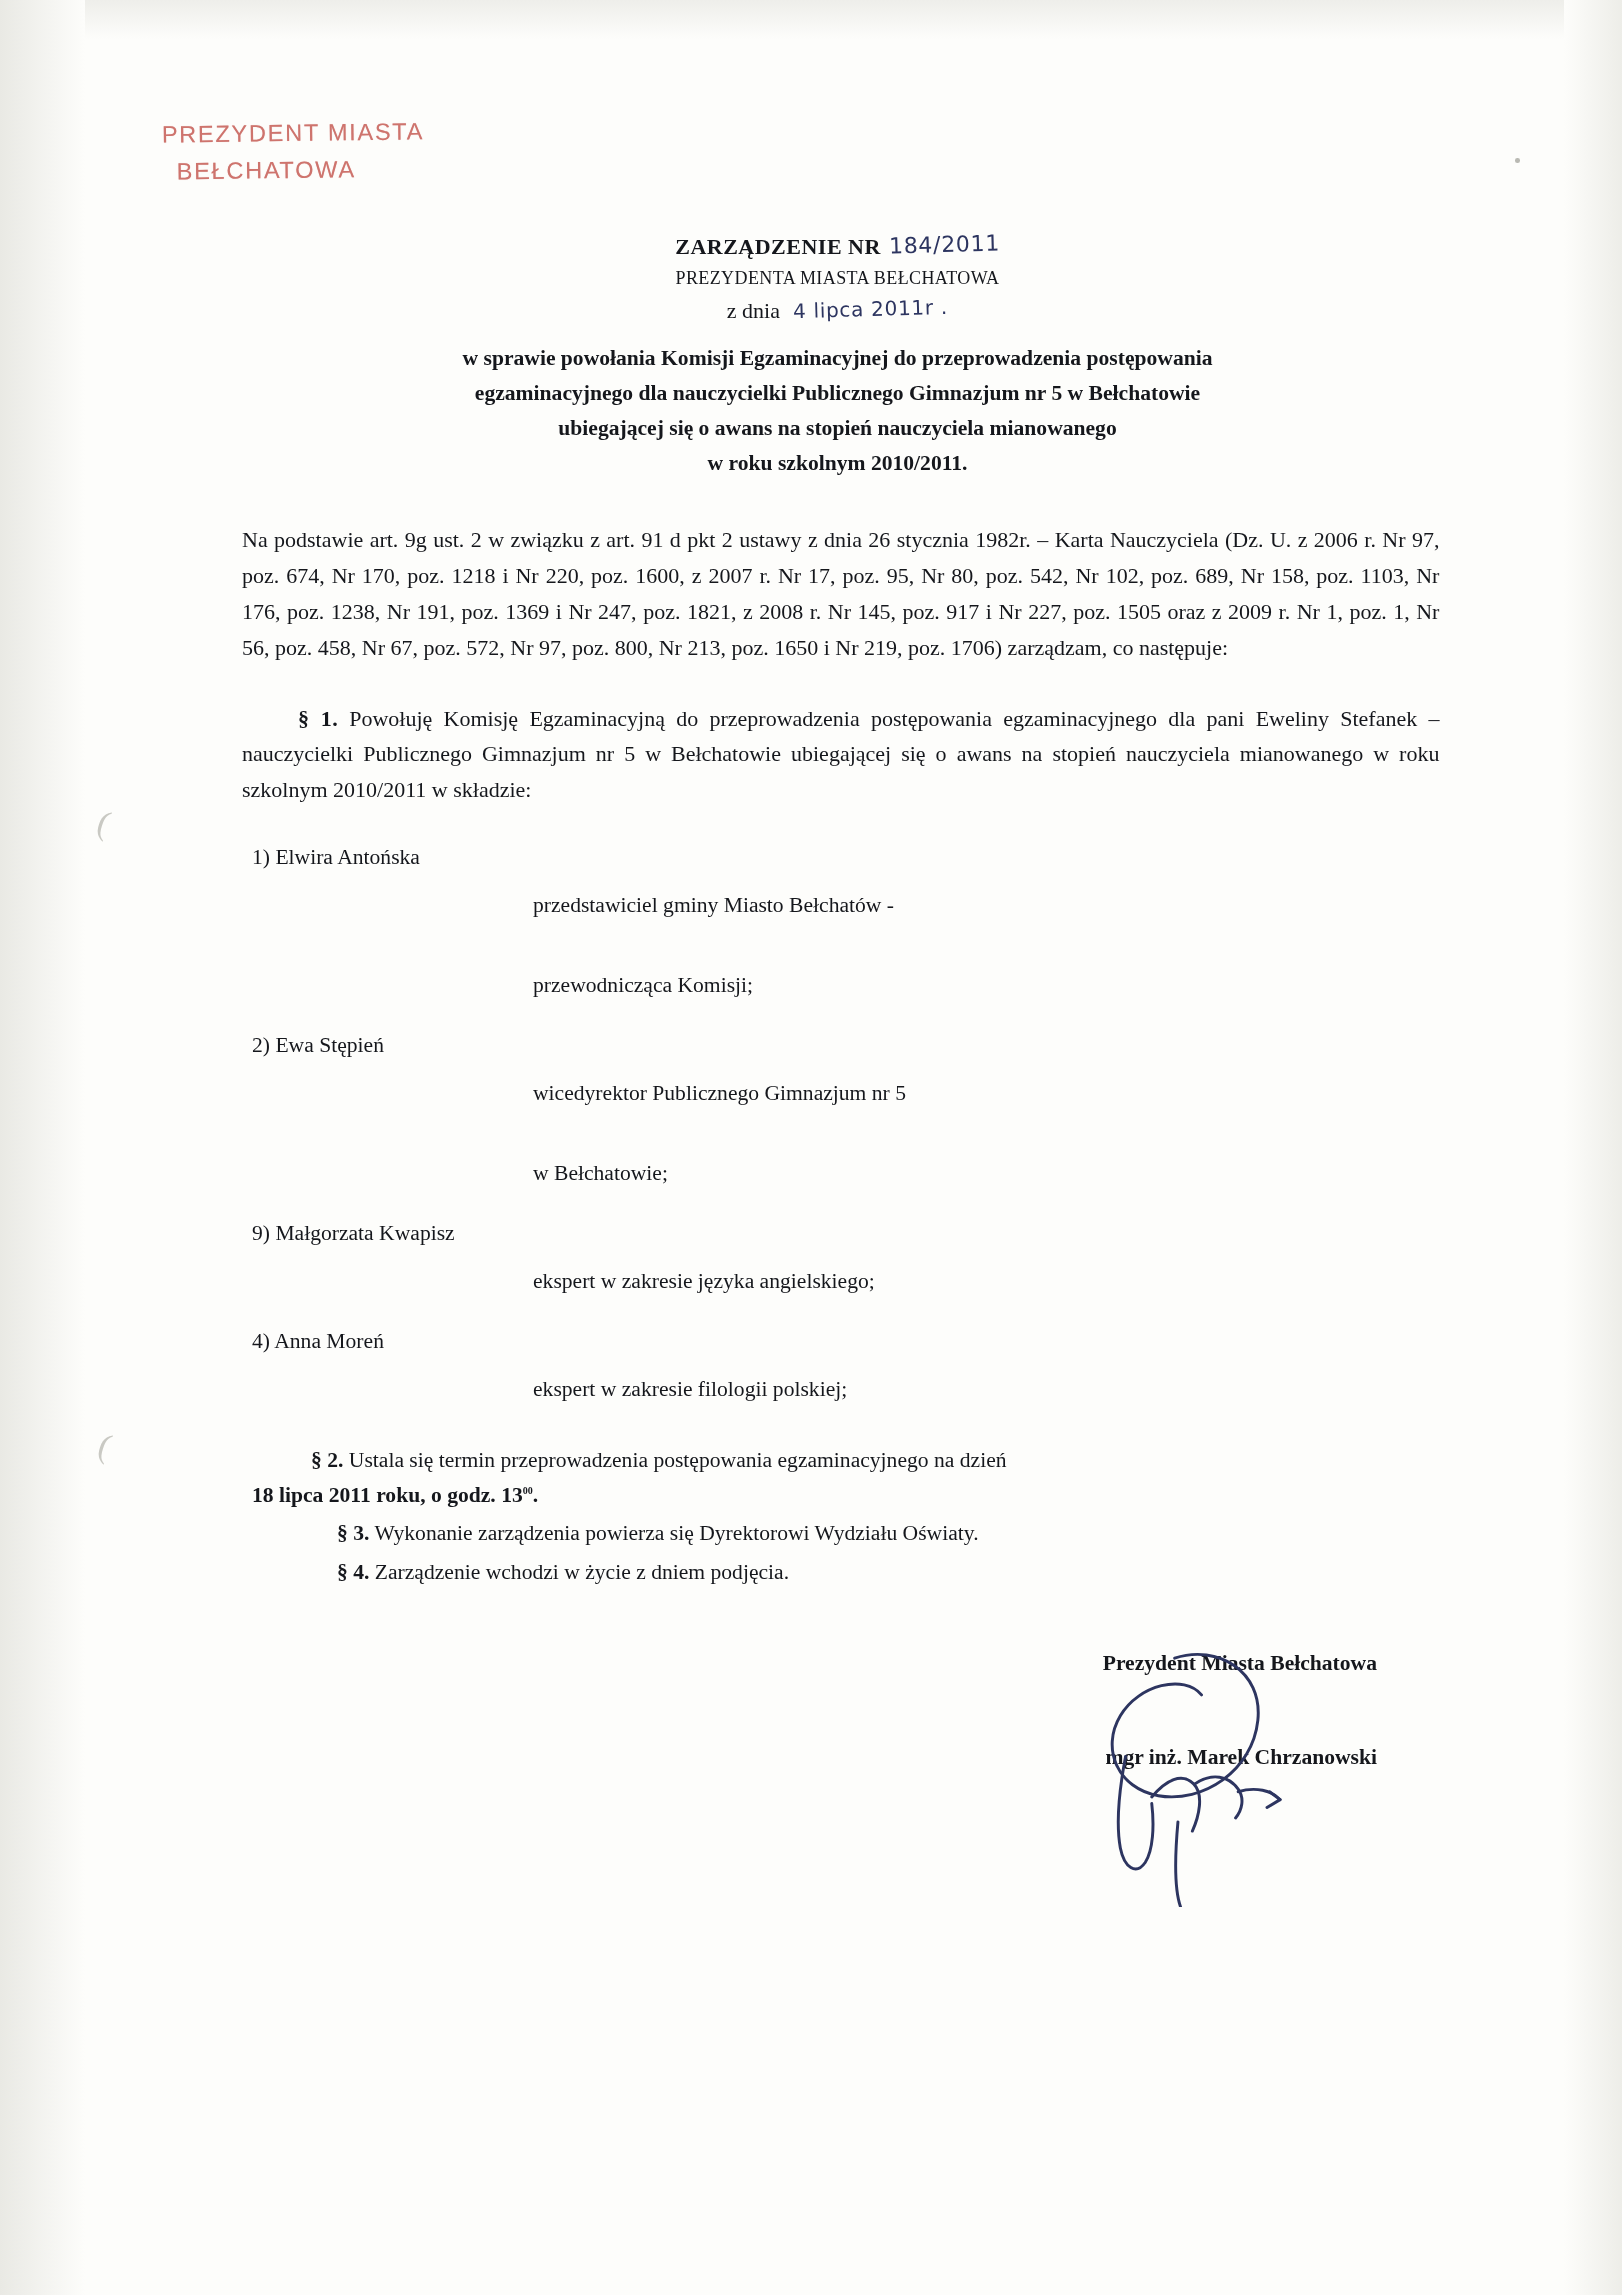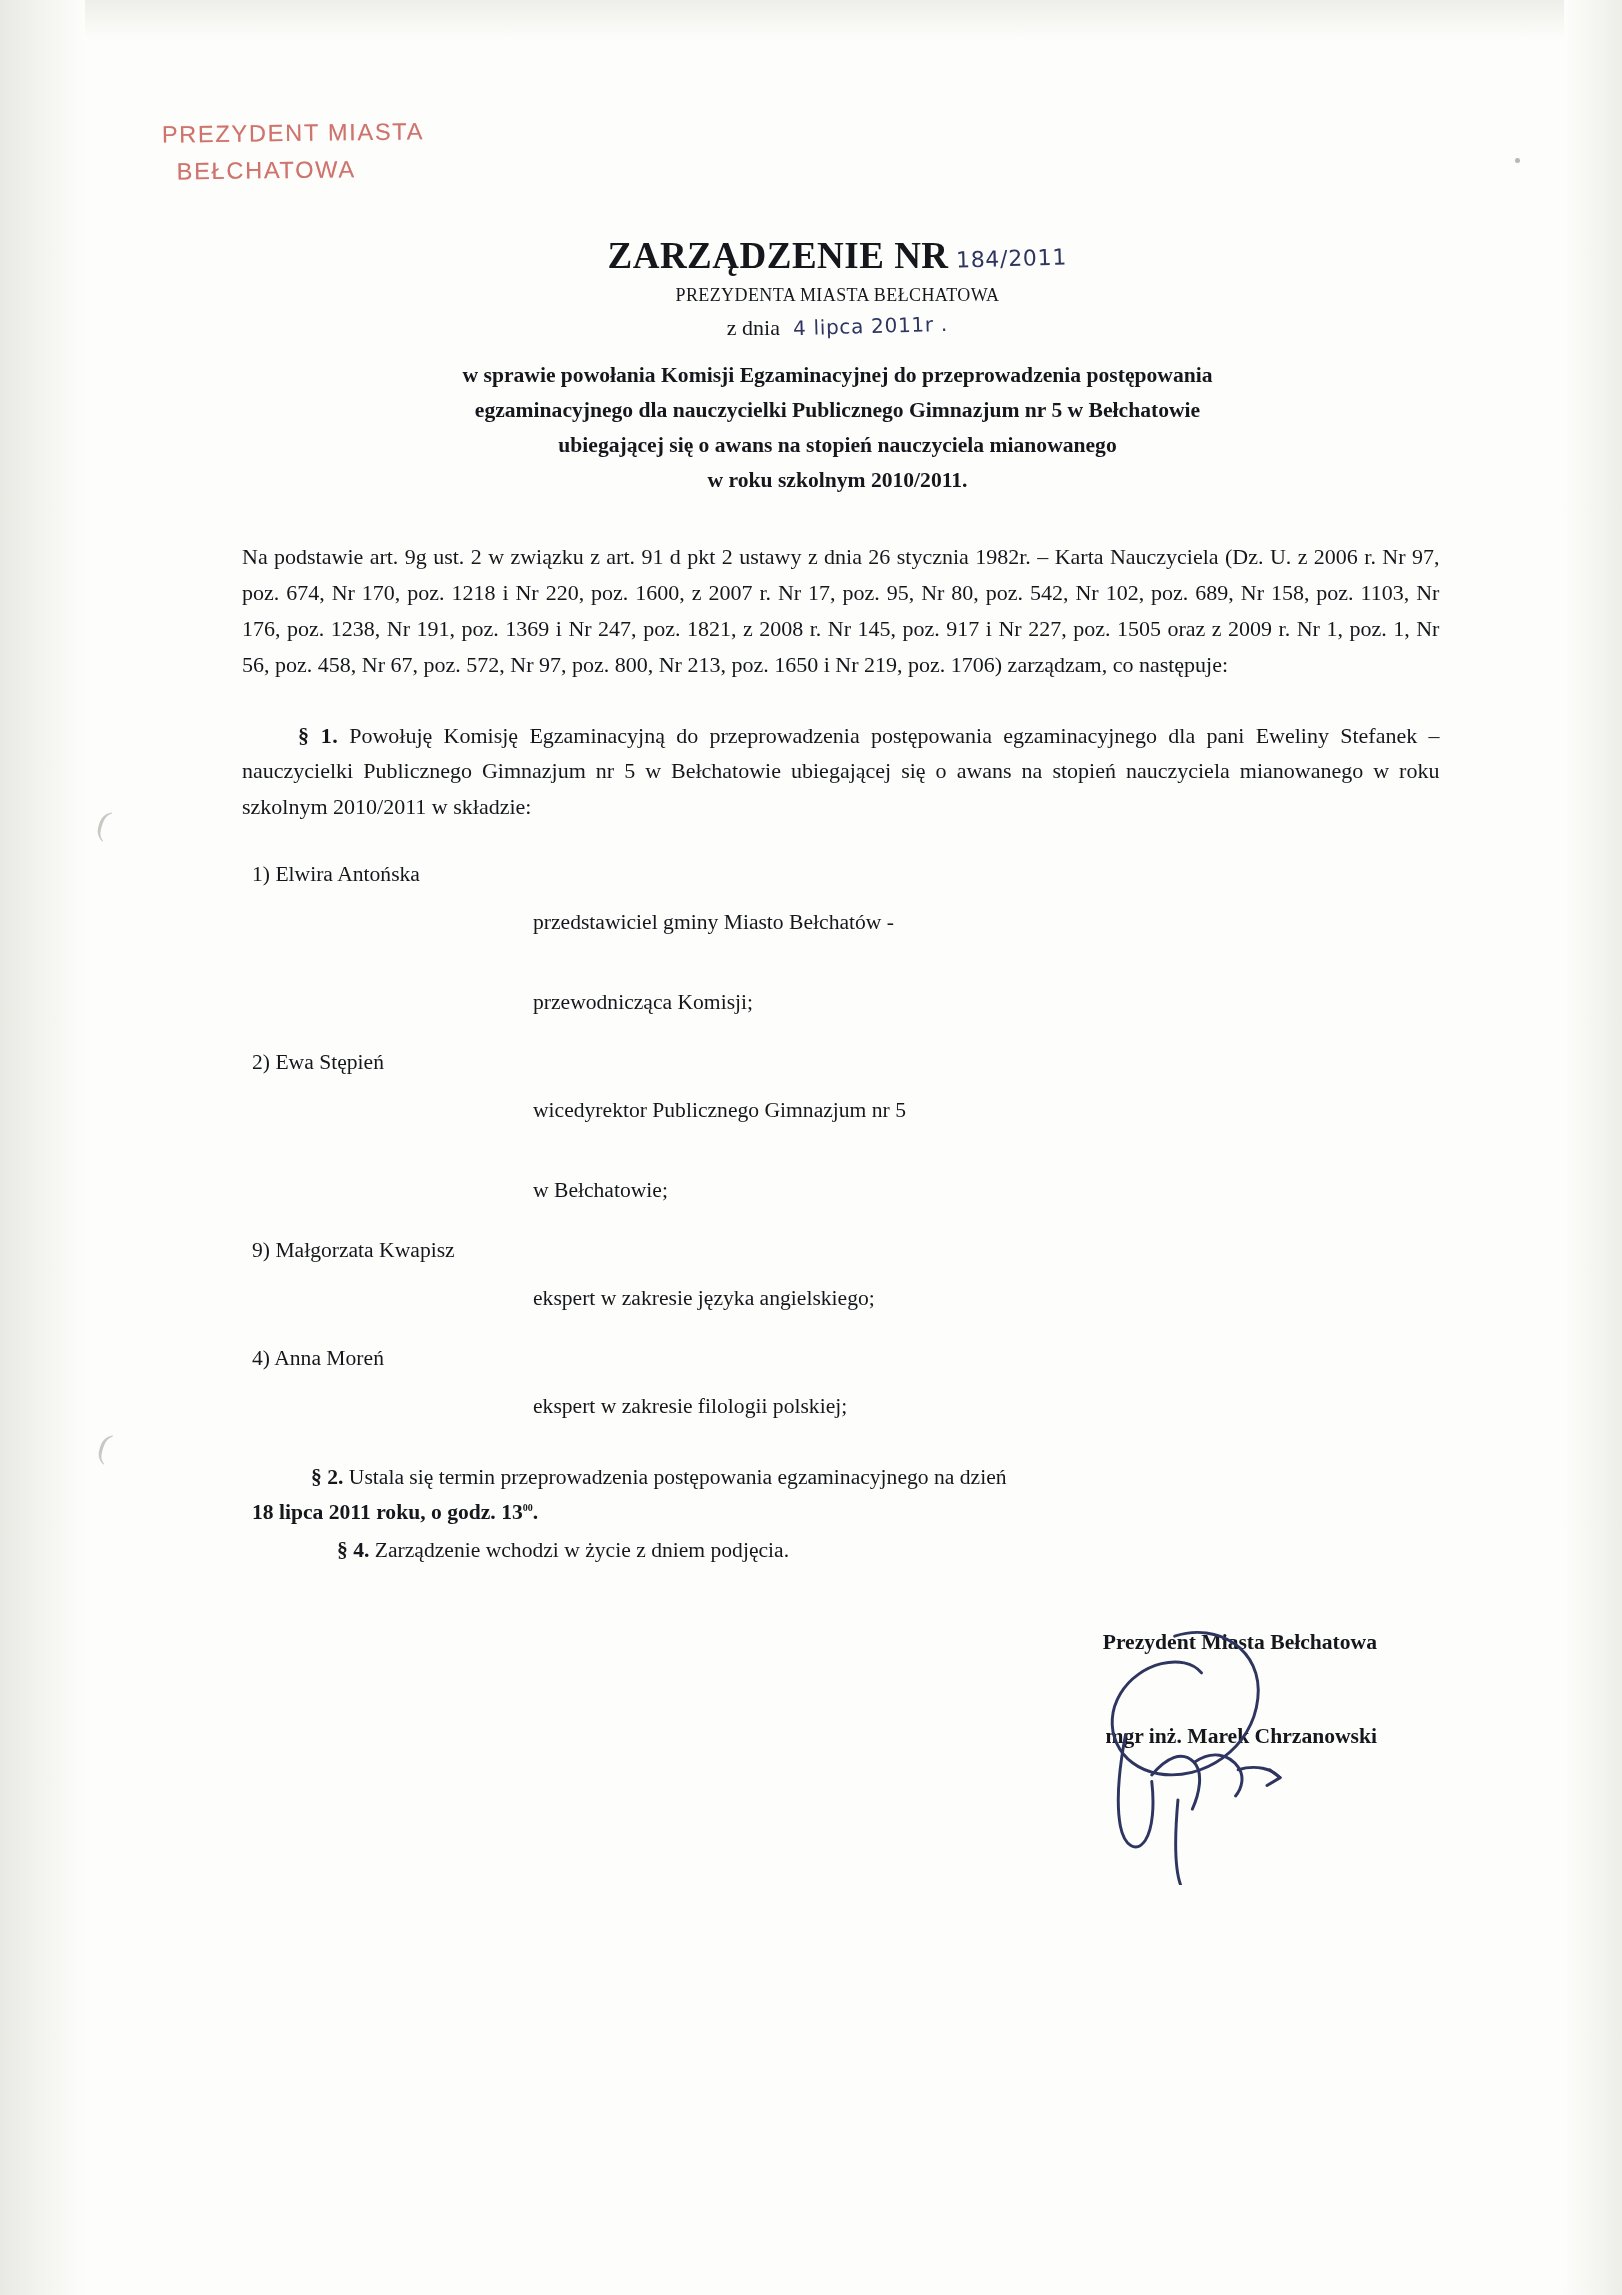--- a/index.html
+++ b/index.html
@@ -71,21 +71,21 @@
     left: 216px;
     top: 216px;
     width: 1243px;
   }
 
   .title-block {
     text-align: center;
     margin-top: 18.3px;
   }
   .title-line1 {
-    font-size: 37px;
+    font-size: 22px;
     font-weight: bold;
     letter-spacing: 0.5px;
     display: inline-block;
   }
   .hand {
     font-family: "DejaVu Sans", sans-serif;
     color: #2d3560;
     font-size: 22px;
     letter-spacing: 0.7px;
     transform: rotate(-1.6deg);
@@ -317,20 +317,24 @@
       </div>
 
     </div>
 
 
     <div class="sections">
       <div class="sec-2">
         <span class="sec-mark">§ 2.</span>
         <span>Ustala się termin przeprowadzenia postępowania egzaminacyjnego na dzień</span>
         <span class="sec-2-cont"><span>18 lipca 2011 roku, o godz. 13</span><span class="sup">00</span><span>.</span></span>
+      </div>
+      <div class="sec-3">
+        <span class="sec-mark">§ 3.</span>
+        <span>Wykonanie zarządzenia powierza się Dyrektorowi Wydziału Oświaty.</span>
       </div>
       <div class="sec-4">
         <span class="sec-mark">§ 4.</span>
         <span>Zarządzenie wchodzi w życie z dniem podjęcia.</span>
       </div>
     </div>
 
     <div class="signature-block">
       <svg class="signature-scribble" viewBox="0 0 420 420">
         <g fill="none" stroke="#2d3560" stroke-width="4.5" stroke-linecap="round">

